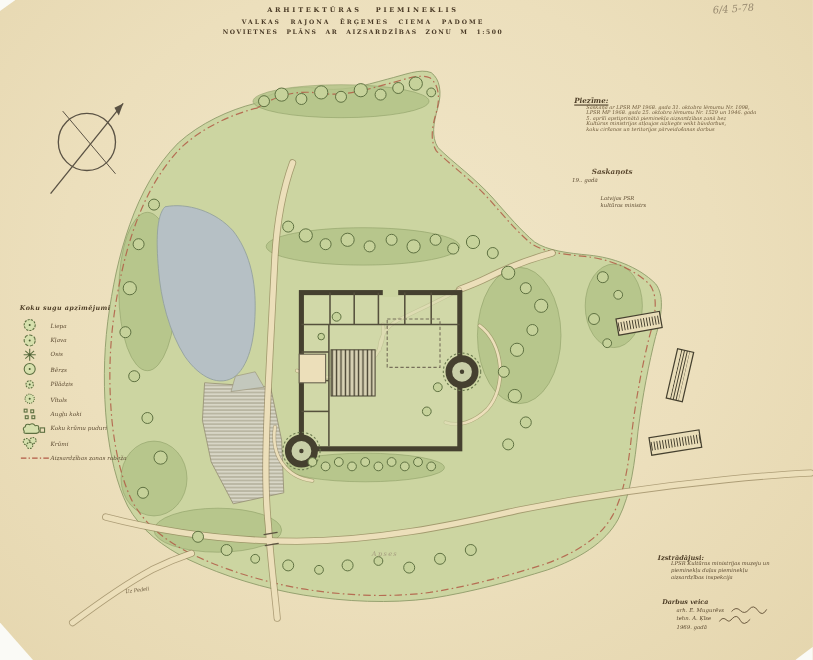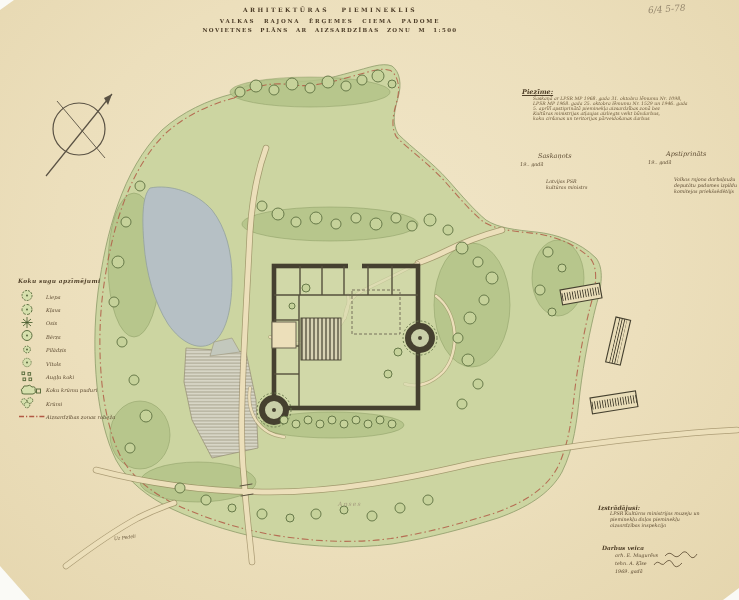--- a/index.html
+++ b/index.html
@@ -28,21 +28,21 @@
 
   .catalog{left:648px;top:4px;font-style:italic;font-size:9px;color:#97896f;transform:rotate(-4deg);}
 
   
   .note{left:522px;top:88px;width:212px;}
   .note .hd{font-size:6.5px;font-style:italic;font-weight:bold;text-decoration:underline;color:#4f3f28;}
   .note .ln{font-size:4.6px;font-style:italic;line-height:5px;color:#6b5738;padding-left:11px;white-space:nowrap;}
 
   
   .approve{font-style:italic;color:#5c4a31;}
-  .approve .hd{font-size:6.5px;font-weight:normal;padding-left:18px;}
+  .approve .hd{font-size:6.5px;font-weight:bold;padding-left:18px;}
   .approve .yr{font-size:5px;margin-top:1px;}
   .approve .sig{font-size:4.8px;line-height:5.8px;margin-top:12px;padding-left:26px;white-space:nowrap;}
   .approve-left{left:520px;top:152px;}
   .approve-right{left:648px;top:150px;}
 
   
   .legend{left:18px;top:278px;width:150px;}
   .legend .hd{font-size:5.8px;font-style:italic;font-weight:bold;color:#4f3f28;margin-bottom:6px;letter-spacing:.4px;}
   .lrow{display:flex;align-items:center;height:13.4px;}
   .lrow .sym{width:28px;flex:0 0 28px;}
@@ -299,29 +299,20 @@
 
   <div class="txt approve approve-left">
     <div class="hd">Saskaņots</div>
     <div class="yr">19..  gadā</div>
     <div class="sig">
       <div>Latvijas PSR</div>
       <div>kultūras ministrs</div>
     </div>
   </div>
 
-  <div class="txt approve approve-right">
-    <div class="hd">Apstiprināts</div>
-    <div class="yr">19..  gadā</div>
-    <div class="sig">
-      <div>Valkas rajona darbaļaužu</div>
-      <div>deputātu padomes izpildu</div>
-      <div>komitejas priekšsēdētājs</div>
-    </div>
-  </div>
 
   <div class="txt legend">
     <div class="hd">Koku sugu apzīmējumi</div>
 
     <div class="lrow">
       <span class="sym">
         <svg width="28" height="13" viewBox="0 0 28 13">
             <circle cx="9" cy="6.5" r="5" class="ls" stroke-dasharray="2 1"></circle>
             <circle cx="9" cy="6.5" r="0.9" class="ld"></circle>
           </svg>

